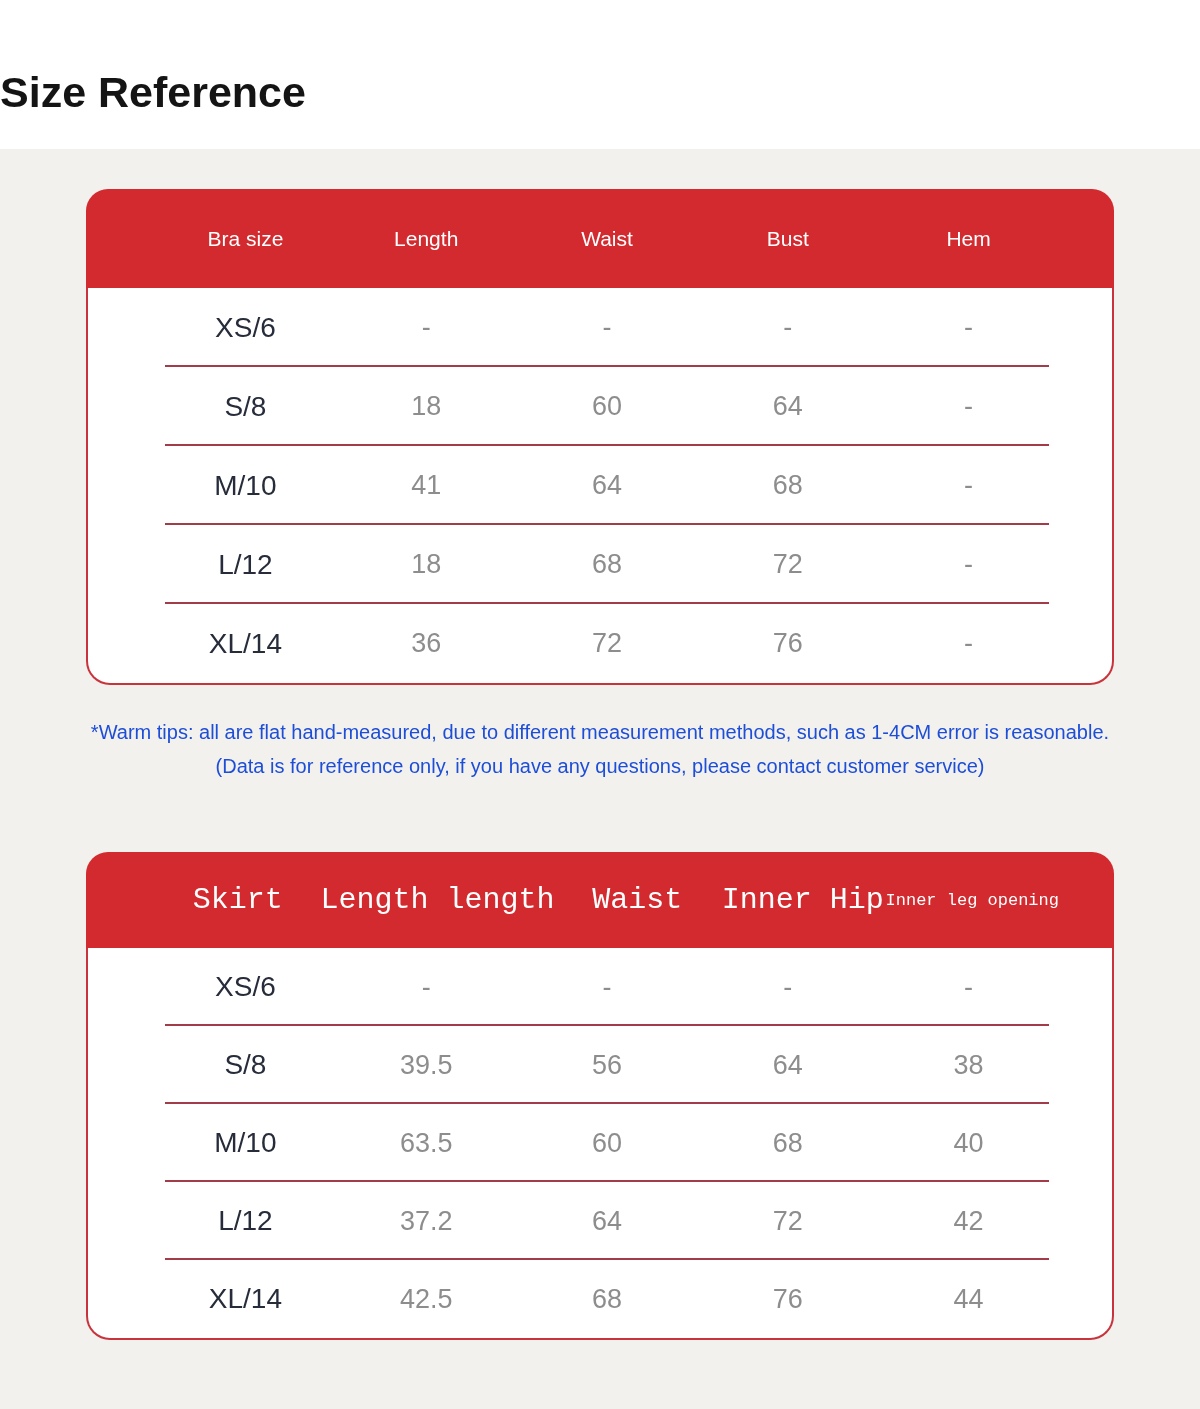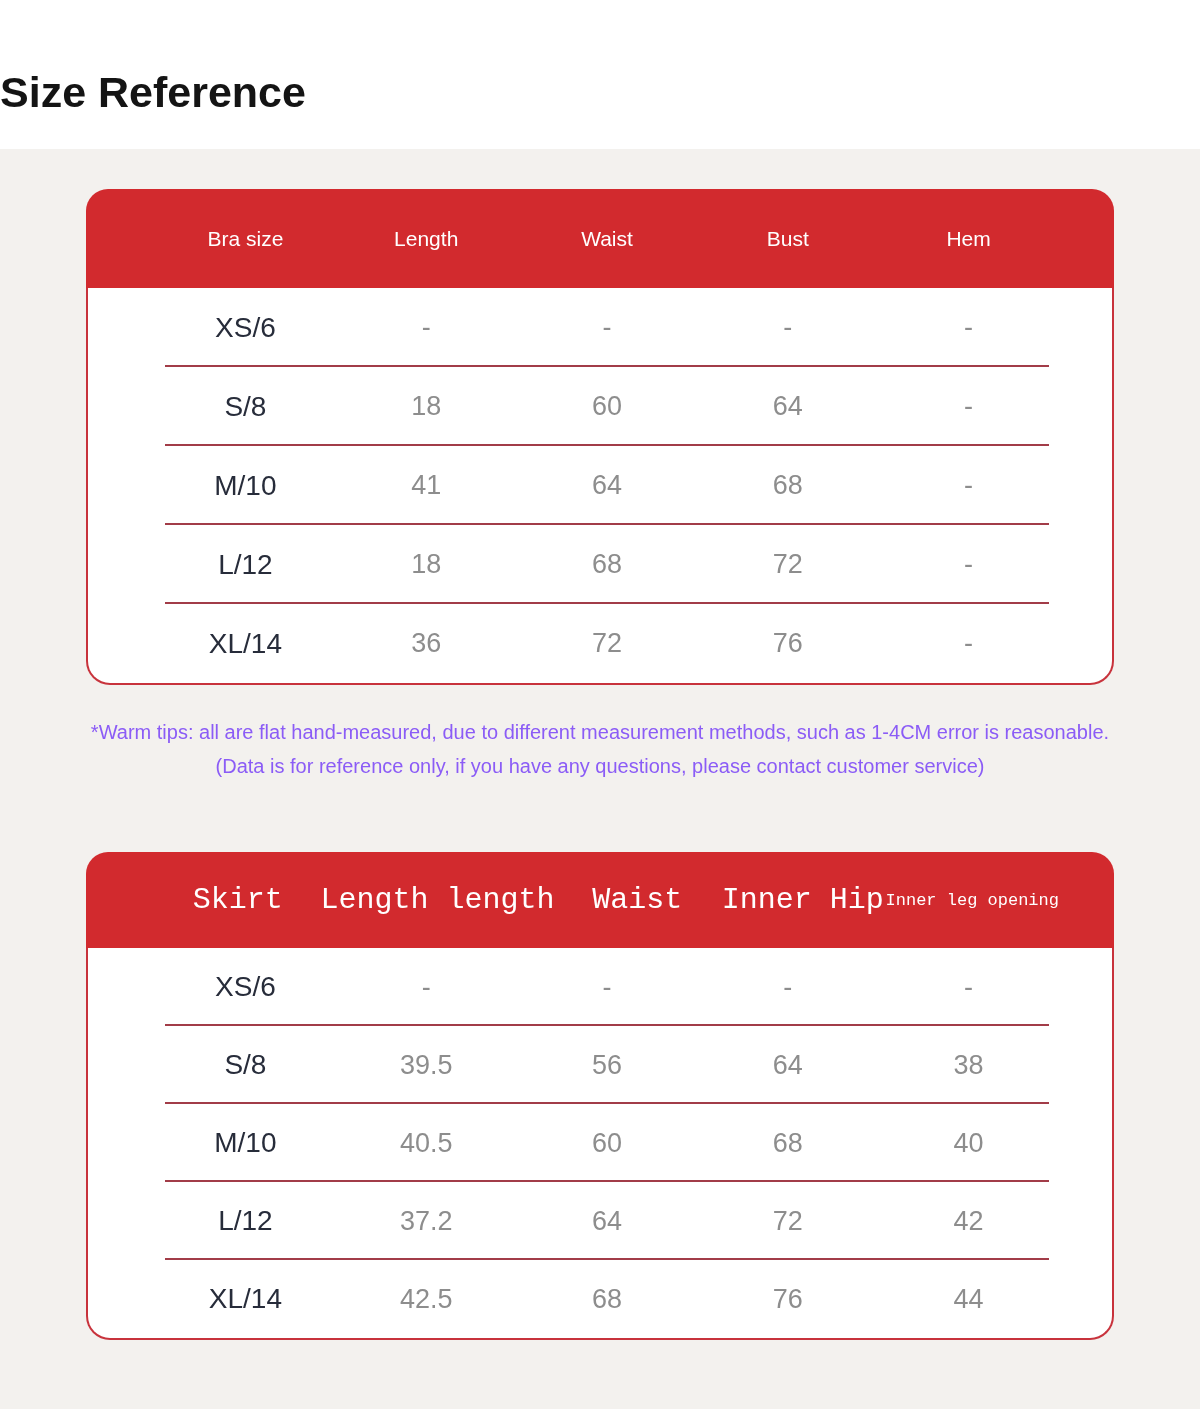--- a/index.html
+++ b/index.html
@@ -74,21 +74,21 @@
     background: #a23c48;
   }
   .cell.size { font-size: 28px; font-weight: 500; color: #272c3a; }
   .cell.val  { font-size: 27px; font-weight: 400; color: #8d8d8d; }
 
   .notes {
     margin-top: 30px;
     text-align: center;
     font-size: 20px;
     line-height: 34px;
-    color: #8b5cf6;
+    color: #1d4ed8;
   }
   .notes p { margin: 0; }
 </style>
 </head>
 <body>
 
 <div class="top-band">
   <h1 class="page-title">Size Reference</h1>
 </div>
 
@@ -164,21 +164,21 @@
       </div>
       <div class="row">
         <div class="cell size">S/8</div>
         <div class="cell val">39.5</div>
         <div class="cell val">56</div>
         <div class="cell val">64</div>
         <div class="cell val">38</div>
       </div>
       <div class="row">
         <div class="cell size">M/10</div>
-        <div class="cell val">40.5</div>
+        <div class="cell val">63.5</div>
         <div class="cell val">60</div>
         <div class="cell val">68</div>
         <div class="cell val">40</div>
       </div>
       <div class="row">
         <div class="cell size">L/12</div>
         <div class="cell val">37.2</div>
         <div class="cell val">64</div>
         <div class="cell val">72</div>
         <div class="cell val">42</div>

